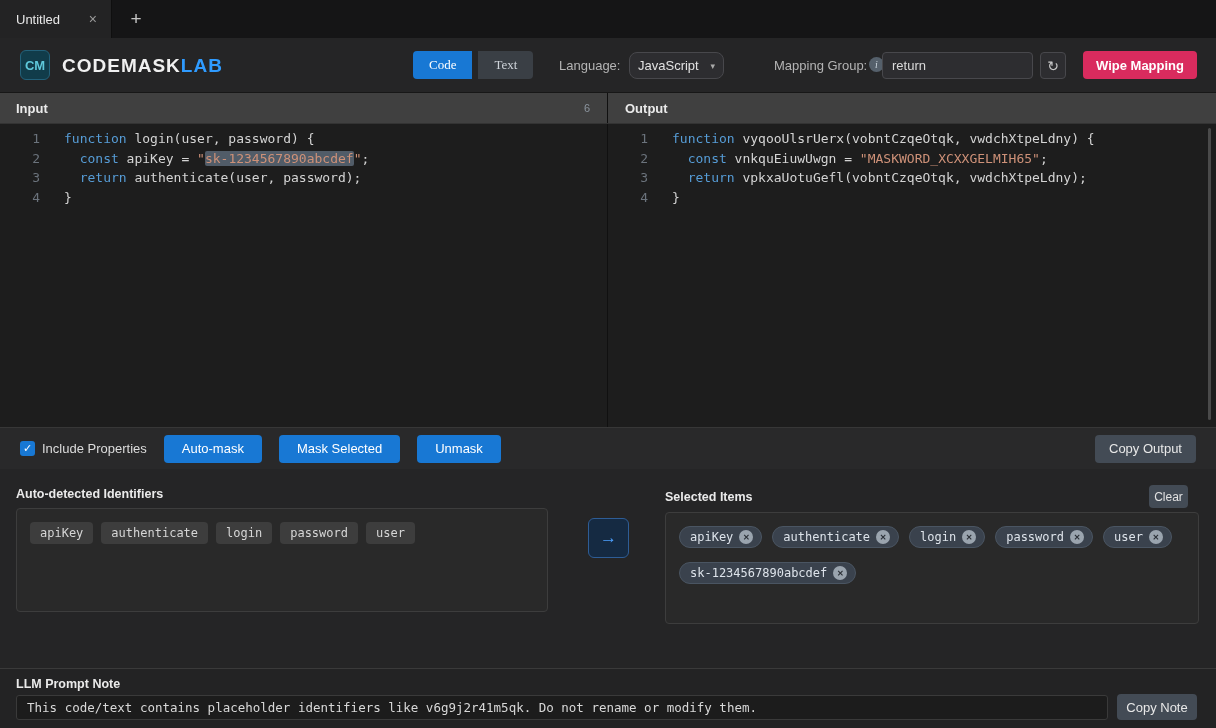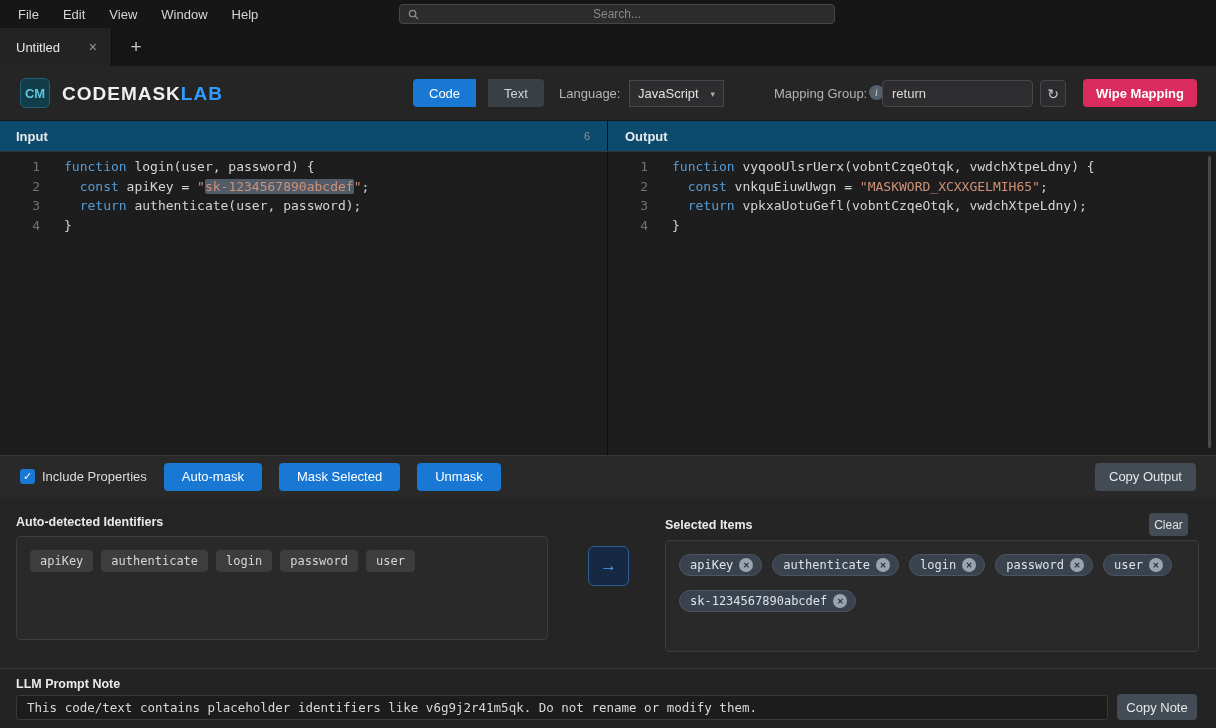--- a/index.html
+++ b/index.html
@@ -26,48 +26,48 @@
              color:#c4c4c4; font-size:19px; cursor:pointer; }
 
   
   .header { height:55px; flex:0 0 auto; background:#252526; position:relative; border-bottom:1px solid #171717; }
   .logo { position:absolute; left:20px; top:12px; width:30px; height:30px; border-radius:6px;
           background:#113c4a; border:1px solid #23617a; color:#5fc8da; font-weight:bold; font-size:13px;
           display:flex; align-items:center; justify-content:center; }
   .brand { position:absolute; left:62px; top:17px; font-size:19px; font-weight:bold; letter-spacing:1px; }
   .brand-primary { color:#f0f0f0; }
   .brand-accent { color:#2f9bff; }
-  .seg { position:absolute; left:413px; top:13px; display:flex; gap:12px; }
+  .seg { position:absolute; left:413px; top:13px; display:flex; gap:6px;font-family:Liberation Serif, serif; }
   .seg-btn { height:28px; padding:0 16px; font-size:13px; border:none; cursor:pointer; }
   .seg-btn.left { border-radius:4px 0 0 4px; }
   .seg-btn.right { border-radius:0 4px 4px 0; }
   .seg-btn.active { background:var(--accent-blue,#1878d4); color:#fff; }
   .seg-btn.inactive { background:#3a3f45; color:#cfd4da; }
   .field-label { position:absolute; font-size:13px; color:#b4b4b4; }
   .lang-label { left:559px; top:20px;text-align:center; }
   .map-label { left:774px; top:20px; }
   .select { position:absolute; left:629px; top:14px; width:95px; height:27px; background:#2d2d30;
-            border:1px solid #48484c; border-radius:0; display:flex; align-items:center;
+            border:1px solid #48484c; border-radius:8px; display:flex; align-items:center;
             justify-content:space-between; padding:0 8px; font-size:13px; color:#e2e2e2; cursor:pointer; }
   .chev { font-size:9px; color:#aaa; margin-left:6px; }
   .info-icon { position:absolute; left:869px; top:19px; width:15px; height:15px; border-radius:50%;
                background:#55606b; color:#cdd6de; font-size:10px; font-style:italic;
                font-family:"Liberation Serif",serif; display:flex; align-items:center; justify-content:center; cursor:pointer; }
   .map-input { position:absolute; left:882px; top:14px; width:151px; height:27px; background:#2d2d30;
                border:1px solid #48484c; border-radius:4px; display:flex; align-items:center;
                padding:0 9px; font-size:13px; color:#dadada; cursor:text; }
   .refresh-btn { position:absolute; left:1040px; top:14px; width:26px; height:27px; background:#2d2d30;
                  border:1px solid #48484c; border-radius:4px; color:#c8c8c8; font-size:14px;
                  display:flex; align-items:center; justify-content:center; cursor:pointer; }
   .wipe-btn { position:absolute; left:1083px; top:13px; height:28px; padding:0 13px;
               background:var(--wipe-red,#d92b5e); border:none; border-radius:4px; color:#fff;
               font-size:13px; font-weight:bold; cursor:pointer; }
 
   
-  .panel-headers { height:31px; flex:0 0 auto; background:#0c4a6e; display:flex; border-bottom:1px solid #333; }
+  .panel-headers { height:31px; flex:0 0 auto; background:#404040; display:flex; border-bottom:1px solid #333; }
   .panel-head { width:608px; display:flex; align-items:center; font-size:13px; font-weight:bold; color:#eaeaea; }
   .panel-head.input { padding:0 17px 0 16px; justify-content:space-between; border-right:1px solid #101010; }
   .panel-head.output { padding-left:17px; }
   .badge { font-weight:normal; font-size:11px; color:#8b949e; }
 
   
   .editors { height:303px; flex:0 0 auto; display:flex; background:#1d1d1d; position:relative; }
   .editor-pane { width:608px; padding-top:5px; font-family:"DejaVu Sans Mono",monospace;
                  font-size:13px; line-height:19.5px; cursor:text; }
   .editor-pane.input { border-right:1px solid #101010; }
@@ -124,36 +124,20 @@
   .note-input { position:absolute; left:16px; top:26px; width:1092px; height:25px; background:#1c1c1c;
                 border:1px solid #3a3a3a; border-radius:3px; display:flex; align-items:center;
                 padding:0 10px; font-family:"DejaVu Sans Mono",monospace; font-size:12.5px; color:#d8d8d8; cursor:text; }
   .note-copy { position:absolute; left:1117px; top:25px; width:80px; height:26px; padding:0; }
 </style>
 </head>
 <body>
 
 <div class="app">
 
-  <div class="menu-bar">
-    <div class="menu-items" id="menu-items">
-        <div class="menu-item">File</div>
-        <div class="menu-item">Edit</div>
-        <div class="menu-item">View</div>
-        <div class="menu-item">Window</div>
-        <div class="menu-item">Help</div>
-      </div>
-    <div class="search-box">
-      <svg class="search-icon" width="11" height="11" viewBox="0 0 12 12" aria-hidden="true">
-        <circle cx="5" cy="5" r="3.5" fill="none" stroke="#8d8d8d" stroke-width="1.4"></circle>
-        <line x1="7.7" y1="7.7" x2="11" y2="11" stroke="#8d8d8d" stroke-width="1.4"></line>
-      </svg>
-      <span class="search-ph">Search...</span>
-    </div>
-  </div>
 
   <div class="tab-bar">
     <div class="tab">
       <span class="tab-label">Untitled</span>
       <span class="tab-close">×</span>
     </div>
     <div class="new-tab">+</div>
   </div>
 
   <div class="header">

